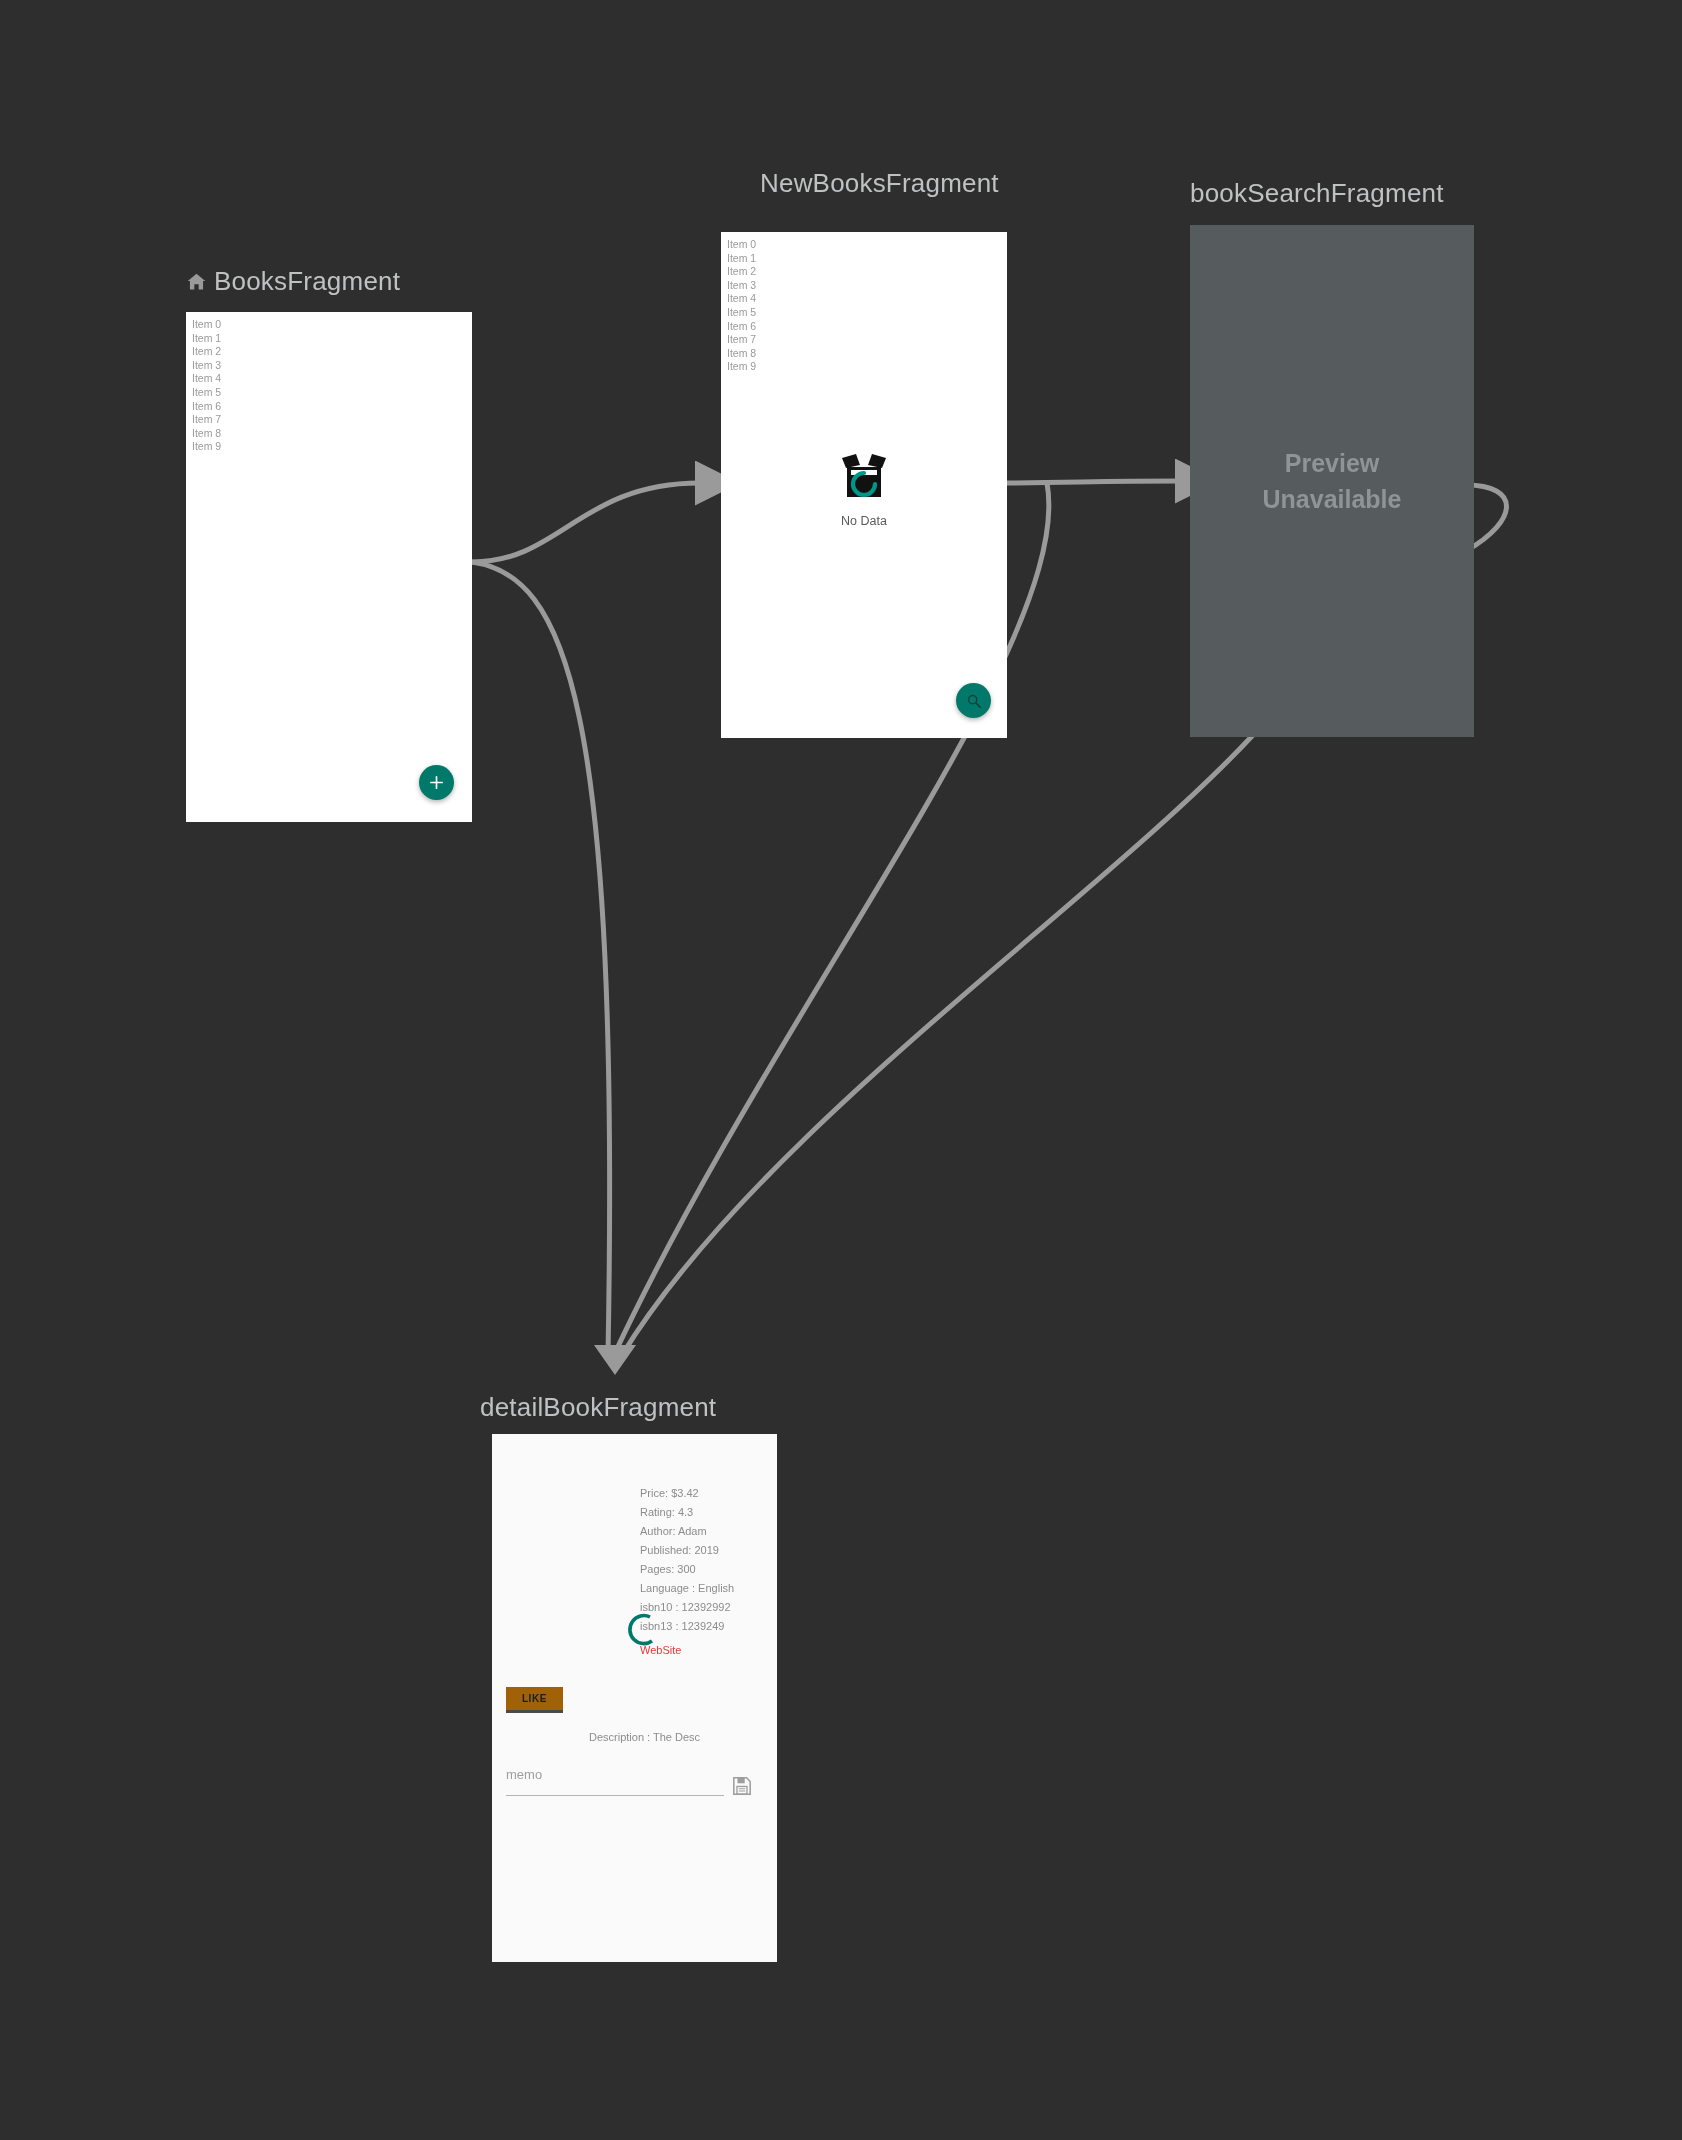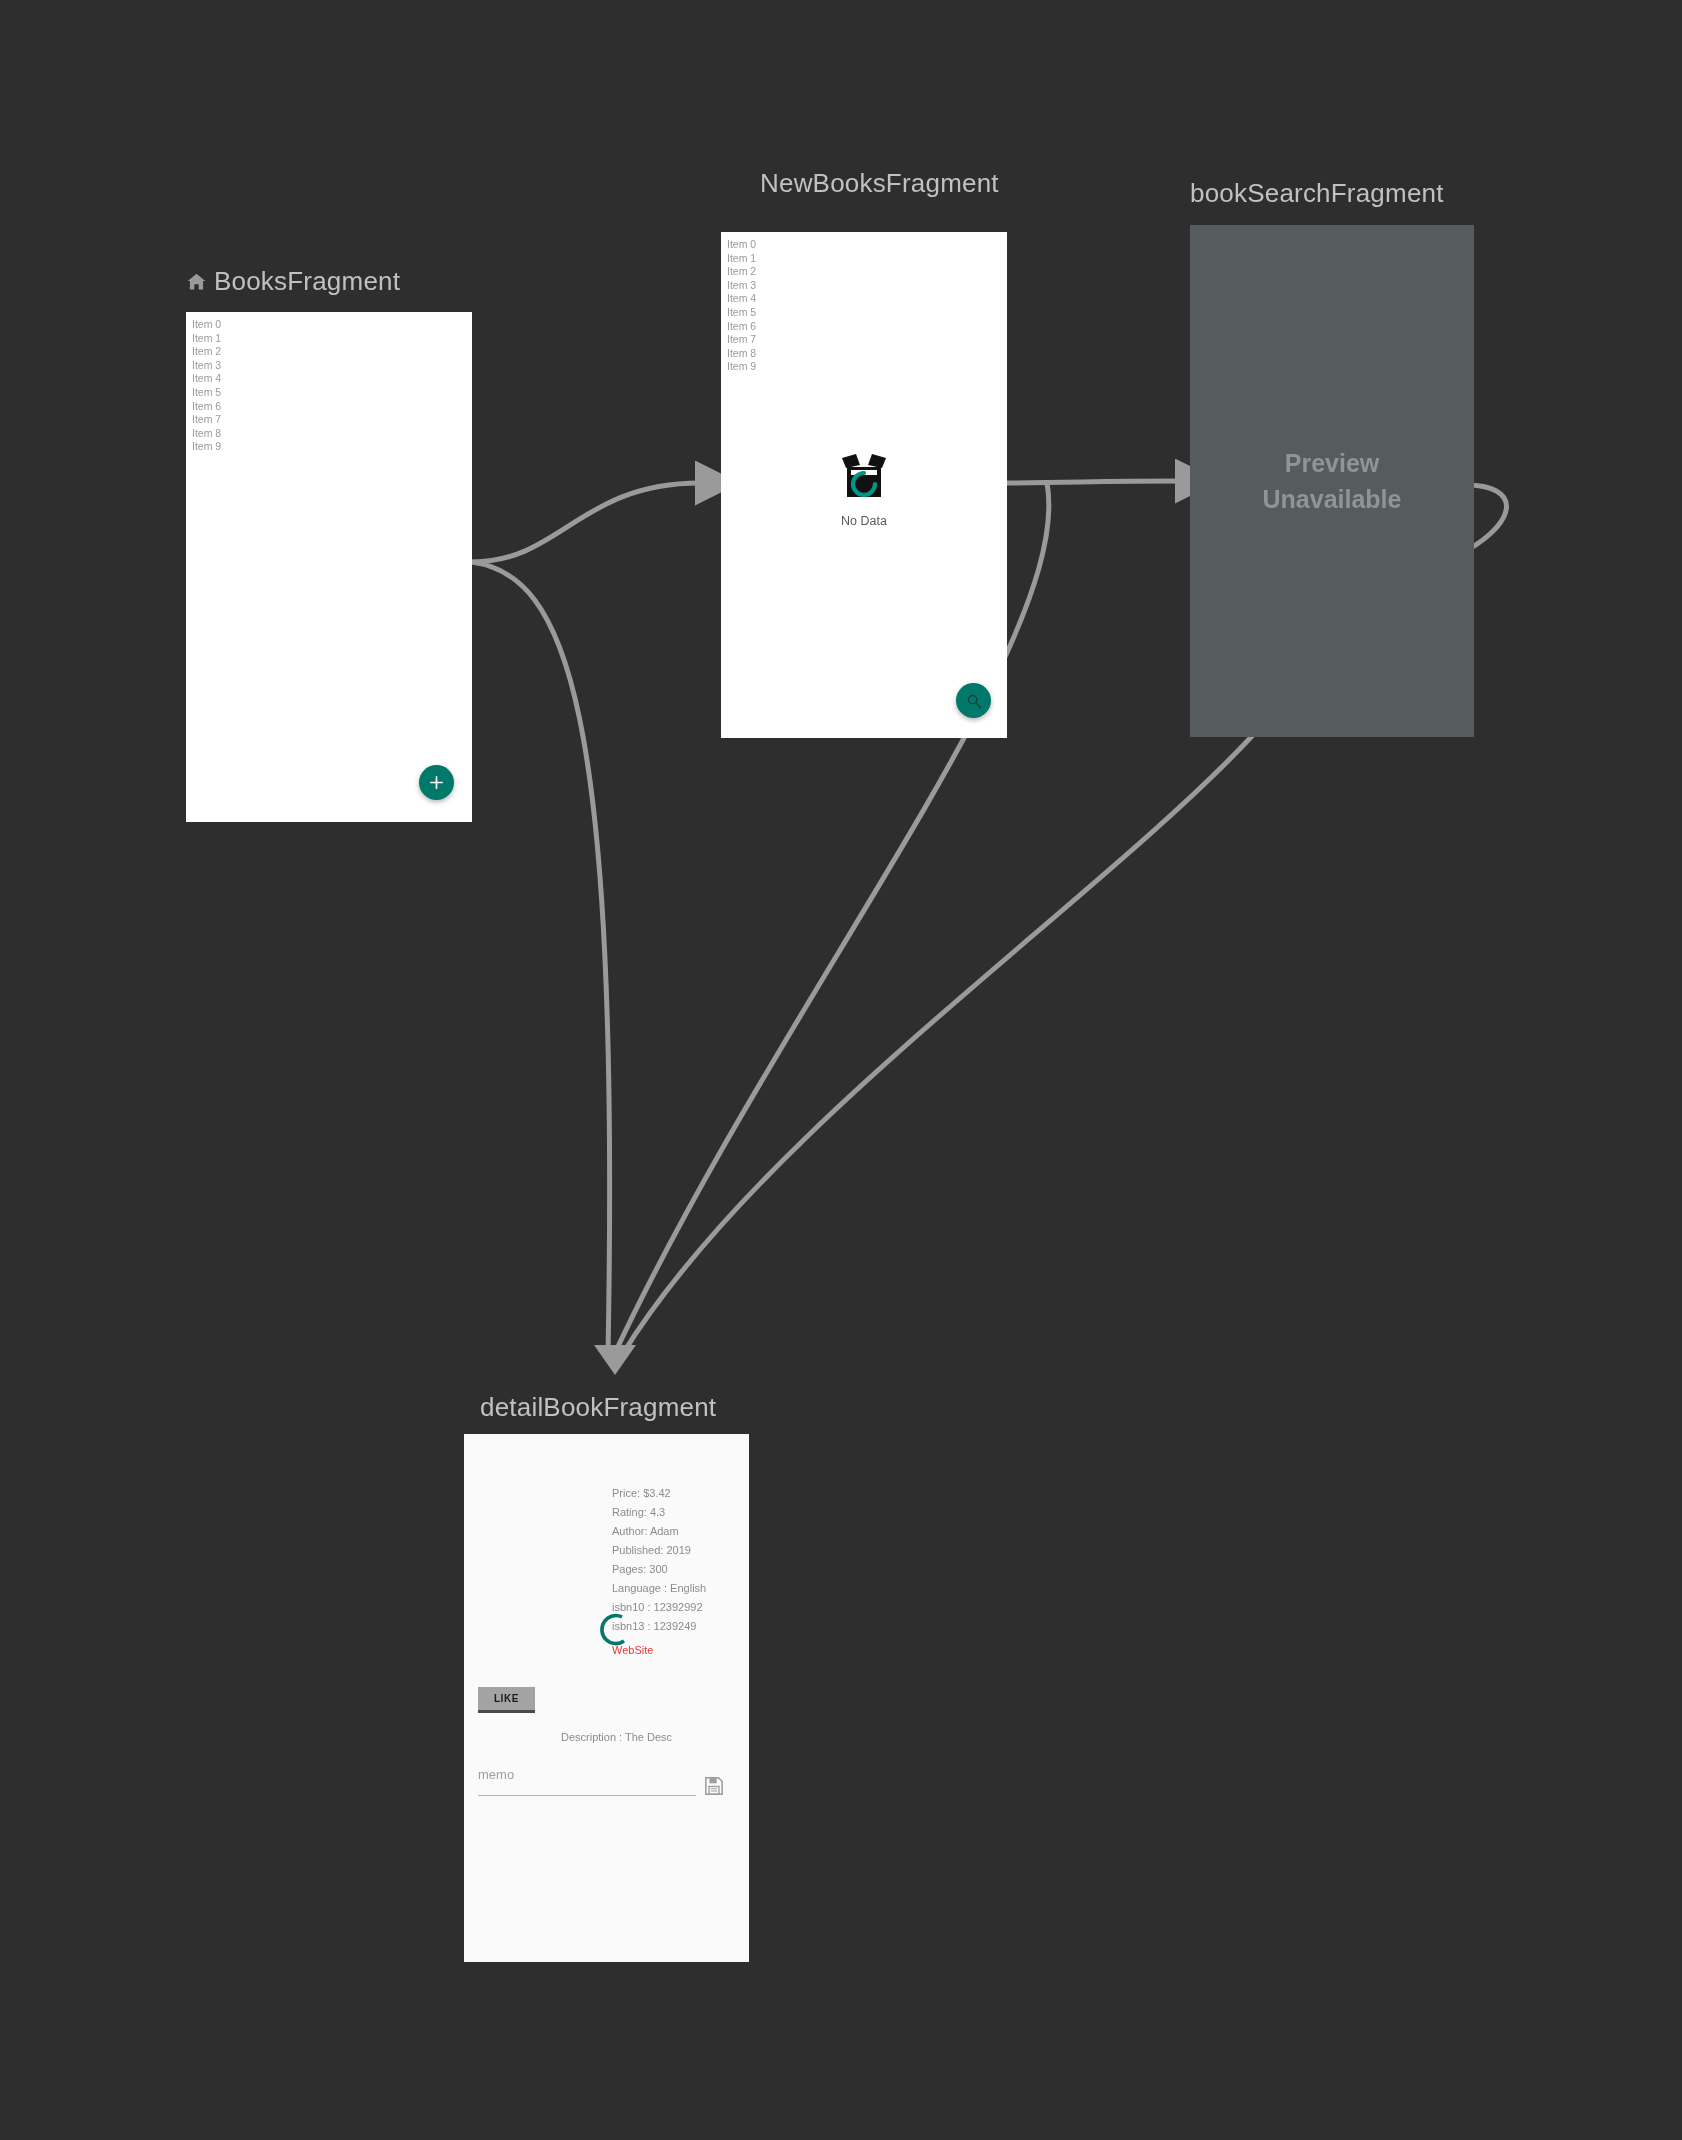--- a/index.html
+++ b/index.html
@@ -93,41 +93,42 @@
     line-height: 36px;
     text-align: center;
     font-weight: 700;
   }
 
   
   .panel-detail {
     position: absolute;
     background: #fafafa;
     overflow: hidden;
+    margin-left: 28px;
   }
   .detail-info {
     position: absolute;
     display: flex;
     flex-direction: column;
   }
   .detail-line {
     color: #8c8c8c;
     font-size: 11px;
     line-height: 19px;
     white-space: nowrap;
   }
   .detail-website {
     color: #e53935;
     font-size: 11px;
     line-height: 19px;
     white-space: nowrap;
   }
   .like-button {
     position: absolute;
-    background: #a3a3a3;
+    background: #a16207;
     border-bottom: 3px solid #4a4a4a;
     color: #1c1c1c;
     font-size: 10px;
     font-weight: bold;
     letter-spacing: 0.6px;
     display: flex;
     align-items: center;
     justify-content: center;
   }
   .detail-desc {

